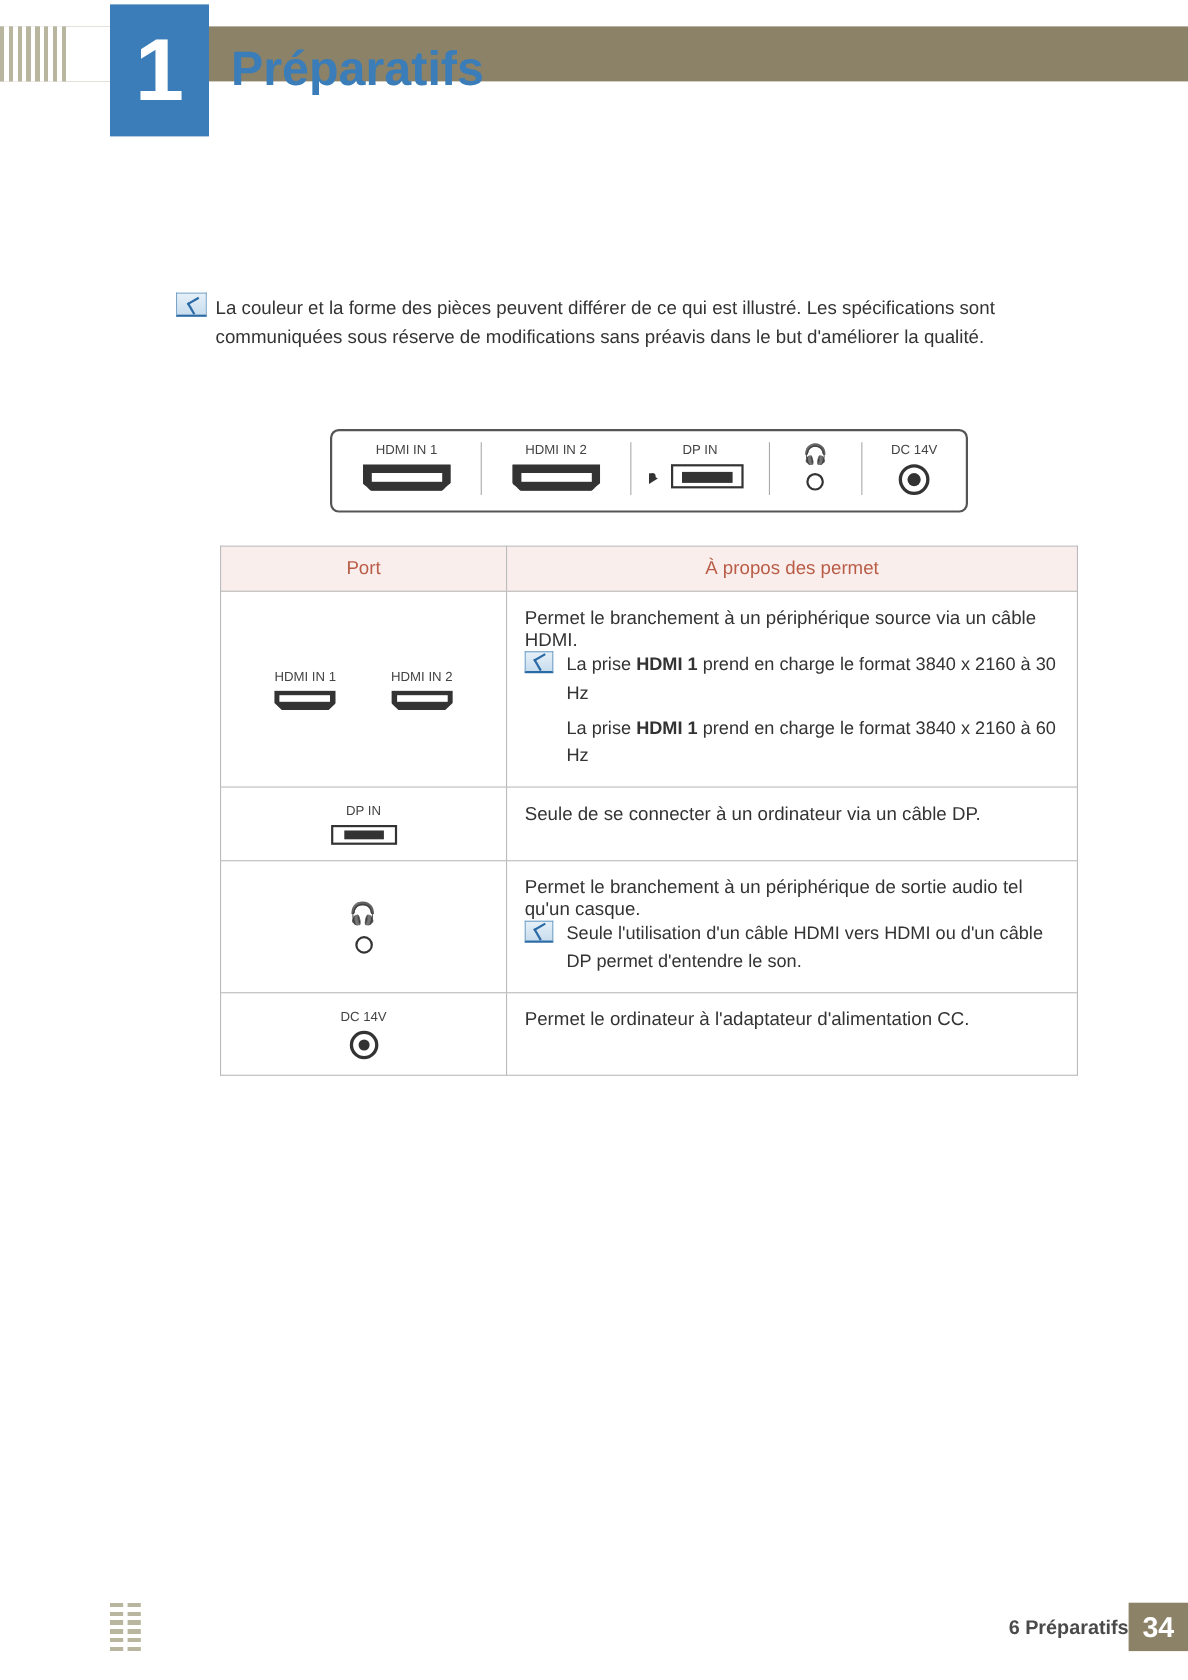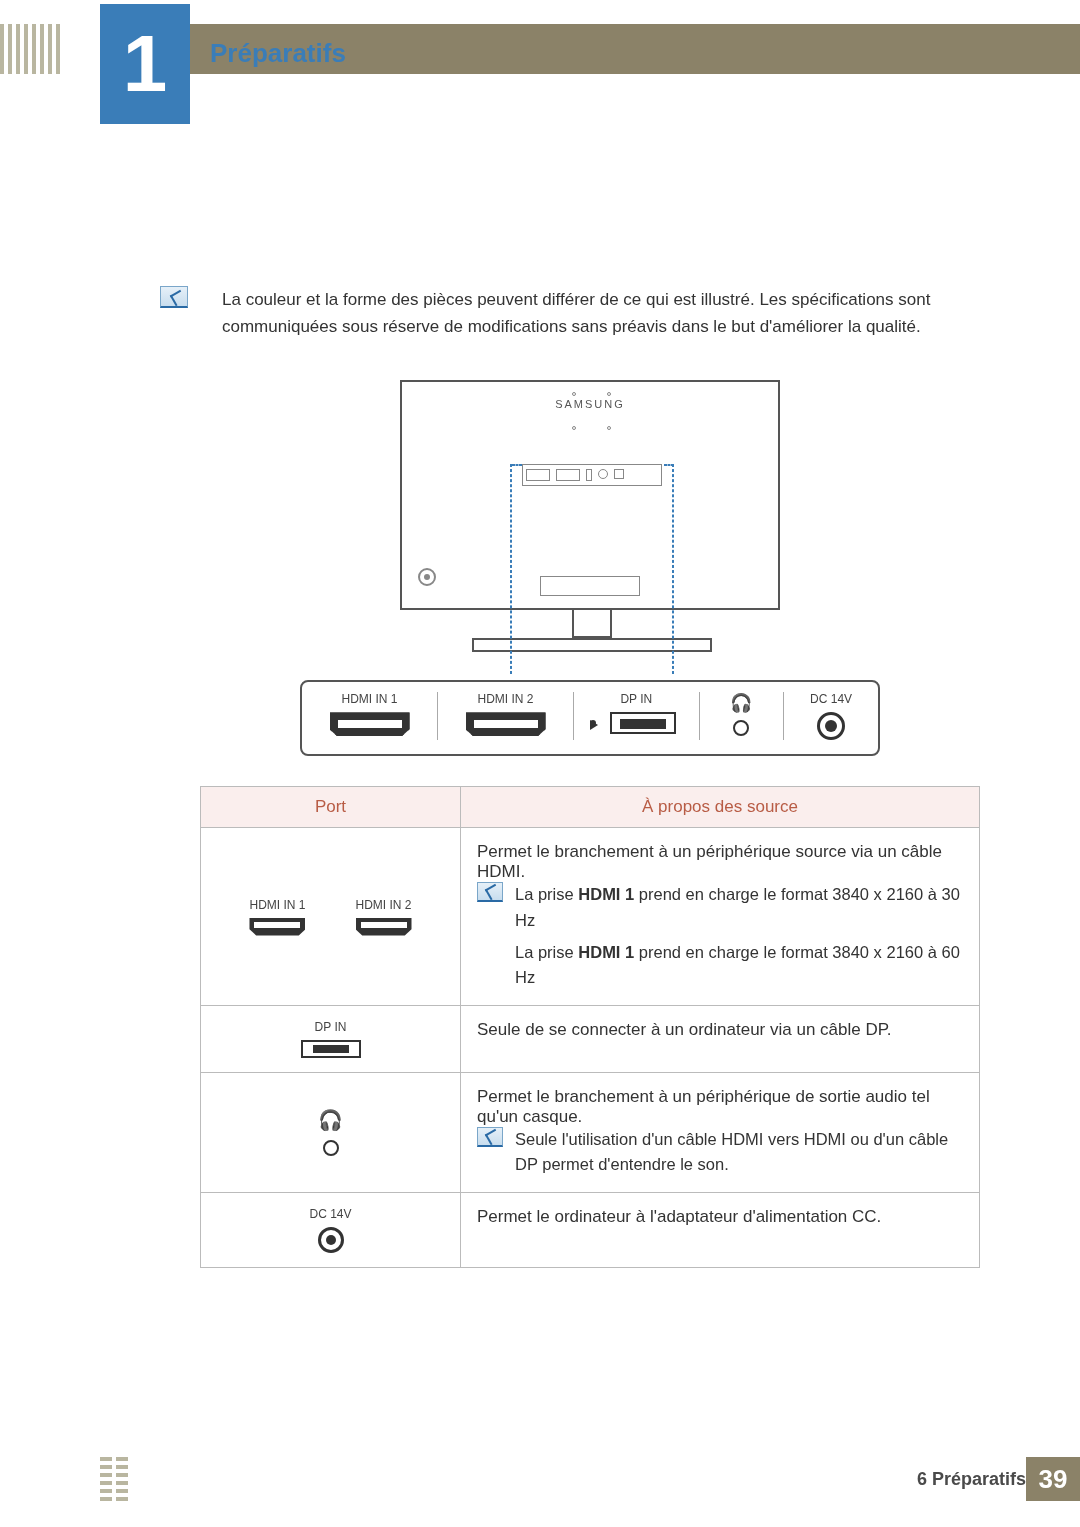--- a/index.html
+++ b/index.html
@@ -38,33 +38,33 @@
     align-items: center;
     justify-content: center;
   }
   .chapter-number {
     color: #fff; font-size: 80px; font-weight: bold;
   }
   .chapter-title {
     position: absolute;
     left: 210px; top: 38px;
     color: #3a7db8;
-    font-size: 26px;
+    font-size: 44px;
     font-weight: bold;
   }
   .content {
     position: absolute;
     top: 250px; left: 200px; right: 100px;
   }
   .section-num { color: #3a7db8; font-size: 24px; font-weight: 500; }
   .section-title { color: #3a7db8; font-size: 24px; font-weight: 500; margin-left: 14px; }
   .note-row {
     display: flex;
-    gap: 34px;
-    margin-top: 36px;
+    gap: 8px;
+    margin-top: 16px;
     align-items: flex-start;
   }
   .note-icon {
     flex: 0 0 28px; height: 22px;
     border: 1px solid #7aa6c9;
     border-bottom: 2px solid #2a6aa5;
     background: linear-gradient(#e6f0f8,#c8ddee);
     position: relative;
   }
   .note-icon::after {
@@ -224,38 +224,20 @@
 
 <div class="content">
 
 
   <div class="note-row" style="margin-left:-40px;">
     <div class="note-icon"></div>
     <p class="note-text">La couleur et la forme des pièces peuvent différer de ce qui est illustré. Les spécifications sont communiquées sous réserve de modifications sans préavis dans le but d'améliorer la qualité.</p>
   </div>
 
   <div class="figure">
-    <div class="monitor">
-      <div class="dot" style="top:10px;left:170px;"></div>
-      <div class="dot" style="top:10px;left:205px;"></div>
-      <div class="logo">SAMSUNG</div>
-      <div class="dot" style="top:44px;left:170px;"></div>
-      <div class="dot" style="top:44px;left:205px;"></div>
-      <div class="ports-mini">
-        <span></span><span></span><span style="width:6px"></span><span style="border-radius:50%;width:10px;height:10px;"></span><span style="width:10px;height:10px;"></span>
-      </div>
-      <div class="stand-bracket"></div>
-      <div class="joybtn"></div>
-      <div class="stand-neck"></div>
-      <div class="stand-base"></div>
-      <div class="callout-line" style="left:110px;top:82px;width:10px;height:0;"></div>
-      <div class="callout-line" style="left:108px;top:82px;width:0;height:210px;"></div>
-      <div class="callout-line" style="left:262px;top:82px;width:10px;height:0;"></div>
-      <div class="callout-line" style="left:270px;top:82px;width:0;height:210px;"></div>
-    </div>
 
     <div class="ports-panel">
       <div class="port-block">
         <div class="plabel">HDMI IN 1</div>
         <div class="hdmi-shape"></div>
       </div>
       <div class="port-sep"></div>
       <div class="port-block">
         <div class="plabel">HDMI IN 2</div>
         <div class="hdmi-shape"></div>
@@ -280,21 +262,21 @@
         <div class="plabel">DC 14V</div>
         <div class="dc-shape"></div>
       </div>
     </div>
   </div>
 
   <table class="ports">
     <thead>
       <tr>
         <th>Port</th>
-        <th>À propos des source</th>
+        <th>À propos des permet</th>
       </tr>
     </thead>
     <tbody>
       <tr>
         <td class="portcell">
           <div style="display:flex;justify-content:center;gap:30px;">
             <div class="hdmi-mini">
               <div class="mini-label">HDMI IN 1</div>
               <div class="shape"></div>
             </div>
@@ -353,14 +335,14 @@
     </tbody>
   </table>
 
 </div>
 
 <div class="footer">
   <div class="stripe"></div>
   <div class="stripe"></div>
   <div class="spacer"></div>
   <span class="crumb">6 Préparatifs</span>
-  <div class="page">39</div>
+  <div class="page">34</div>
 </div>
 
 </body></html>

